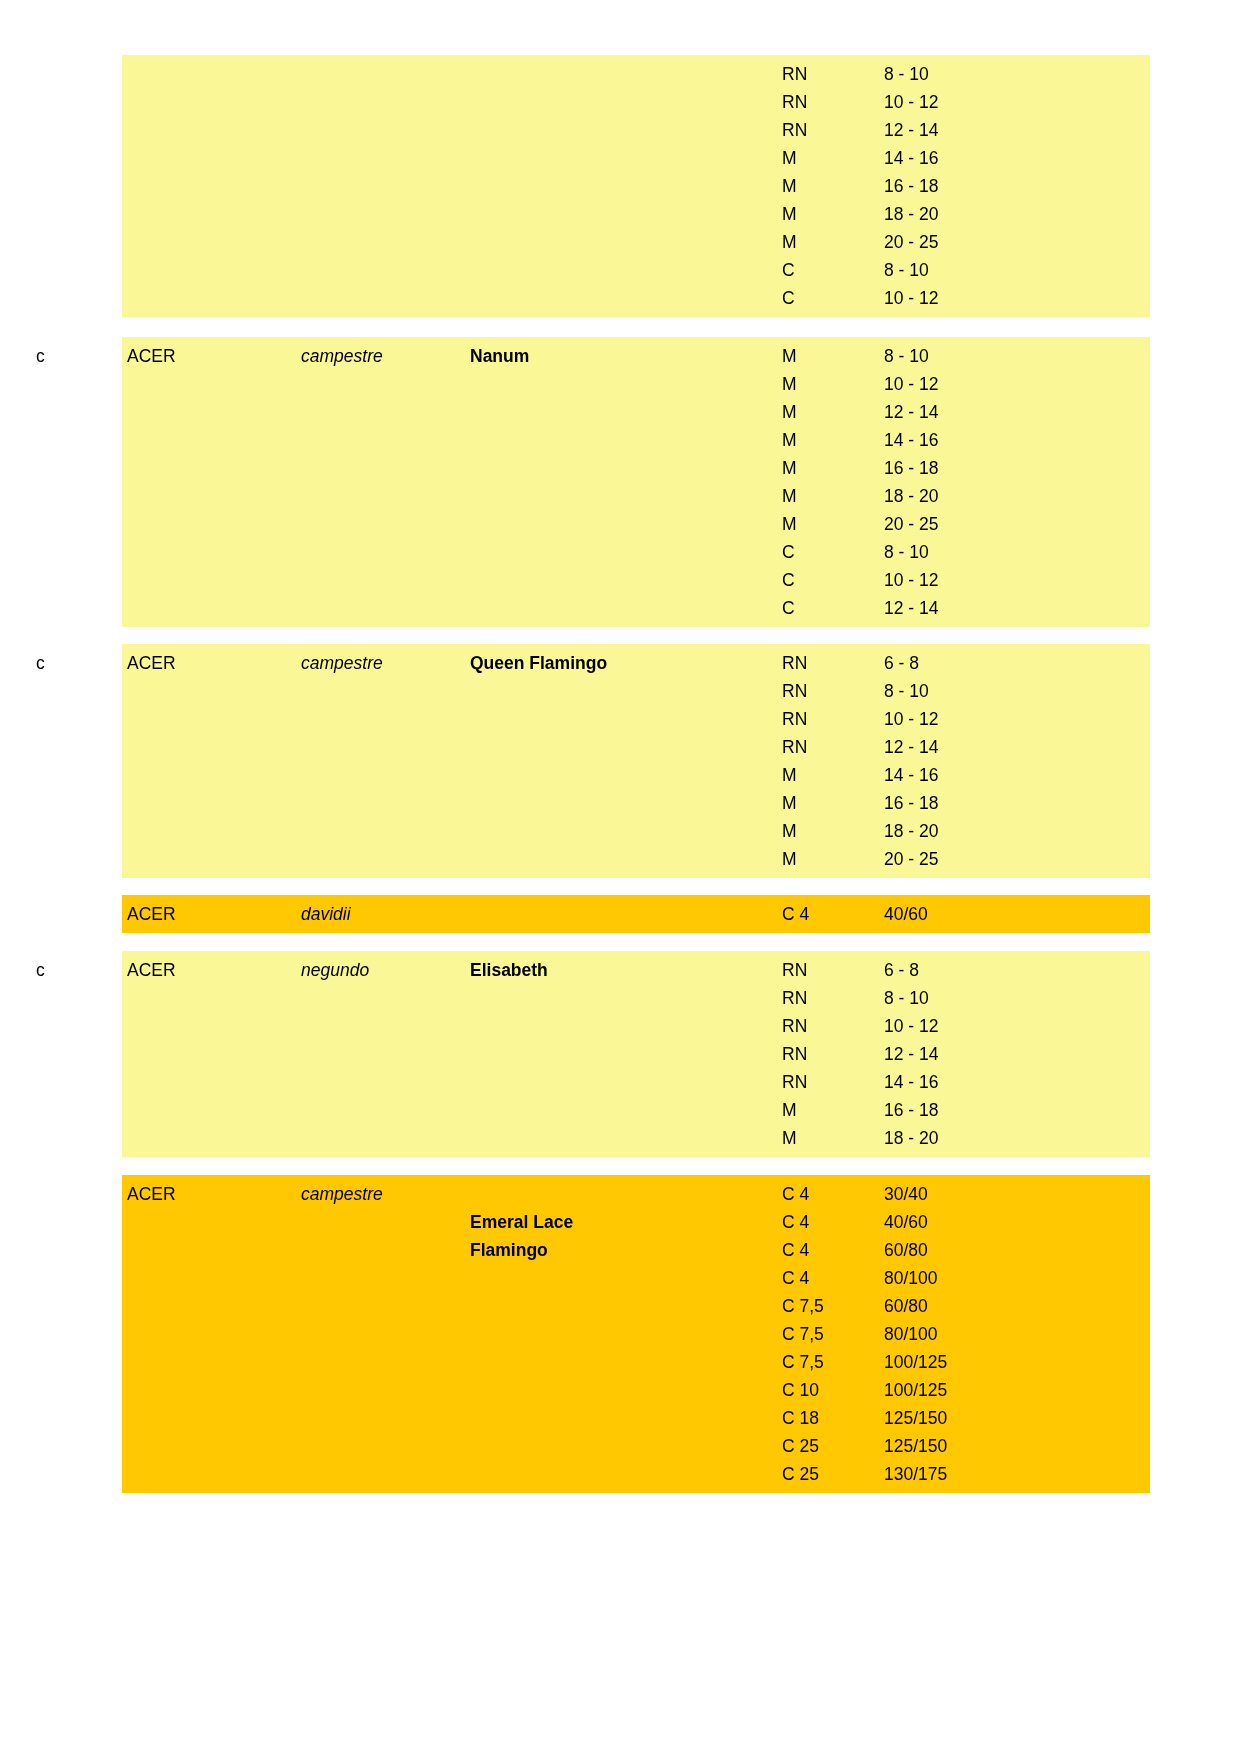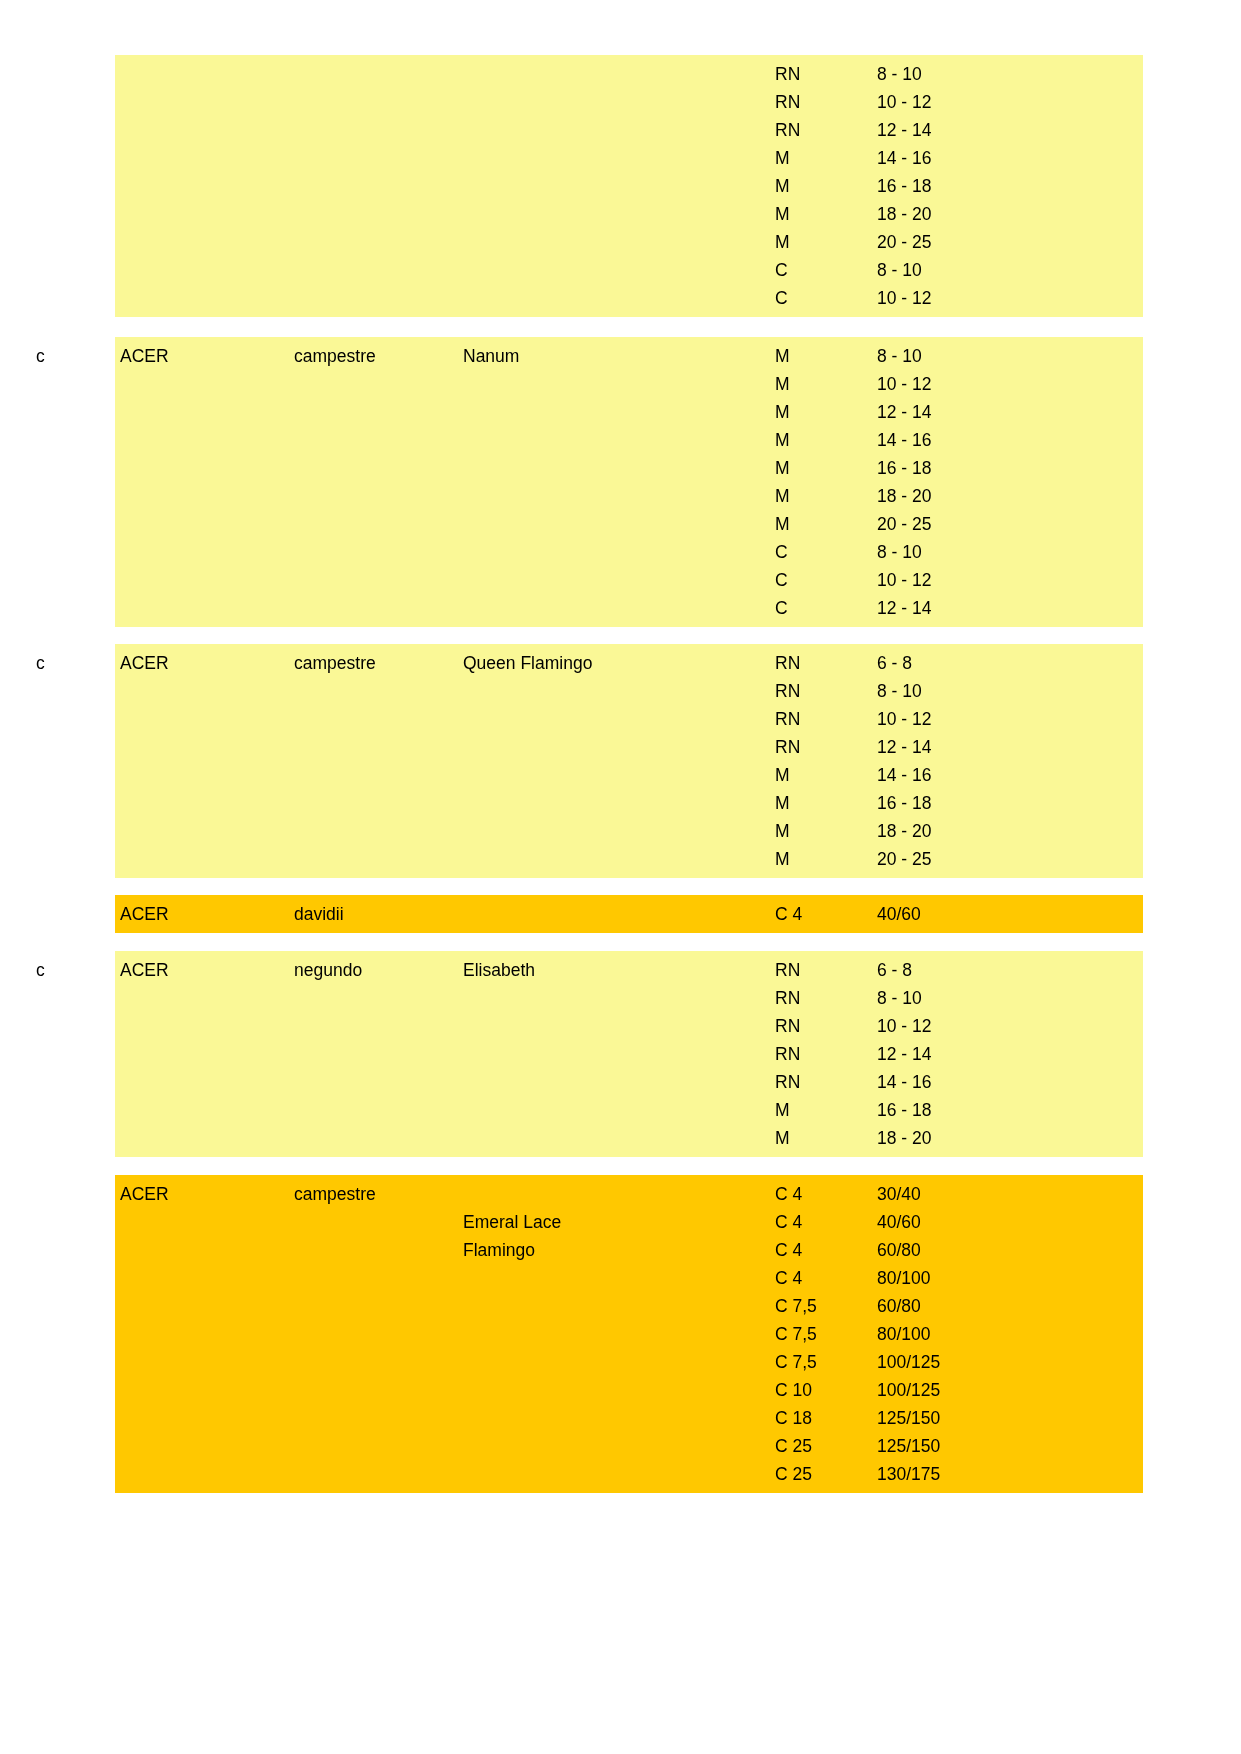--- a/index.html
+++ b/index.html
@@ -21,21 +21,21 @@
     position: relative;
     width: 1241px;
     height: 1754px;
     overflow: hidden;
     background: #ffffff;
   }
 
   
   .block {
     position: absolute;
-    left: 115px;
+    left: 122px;
     width: 1028px;
     box-sizing: border-box;
   }
   .block.tone-light { background: #FAF896; }
   .block.tone-strong { background: #FFC800; }
 
   
   .row {
     position: relative;
     height: 28px;
@@ -46,22 +46,22 @@
 
   
   .cell {
     position: absolute;
     top: 0;
     height: 28px;
     line-height: 28px;
     white-space: nowrap;
   }
   .cell.genus   { left: 5px; }
-  .cell.species { left: 179px; }
-  .cell.cultivar{ left: 348px; }
+  .cell.species { left: 179px; font-style: italic; }
+  .cell.cultivar{ left: 348px; font-weight: bold; }
   .cell.form    { left: 660px; }
   .cell.size    { left: 762px; }
 
   
   .marker {
     position: absolute;
     left: 36px;
     height: 28px;
     line-height: 28px;
     font-size: 17.5px;

